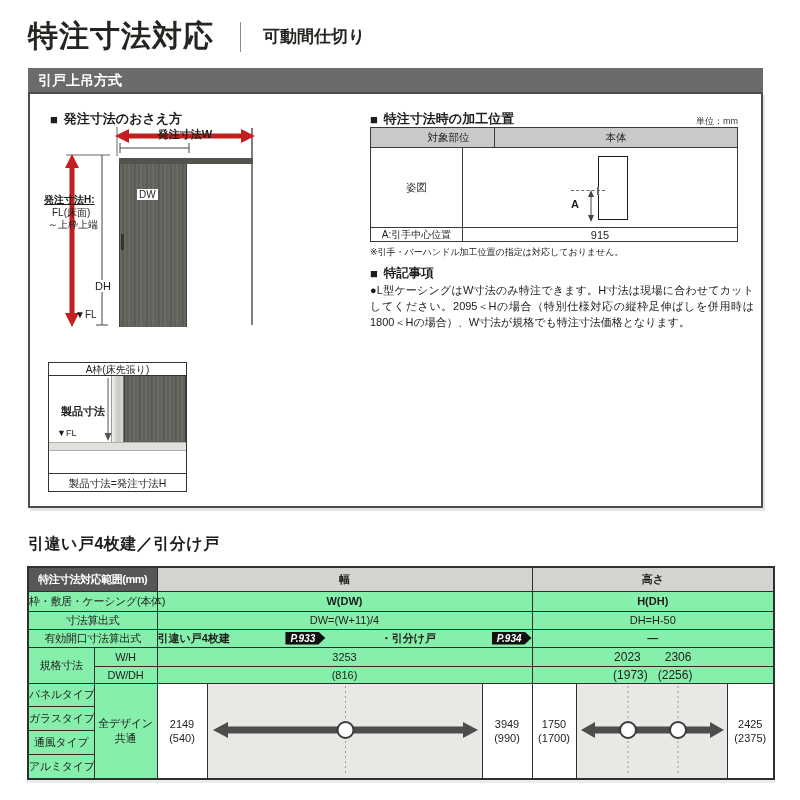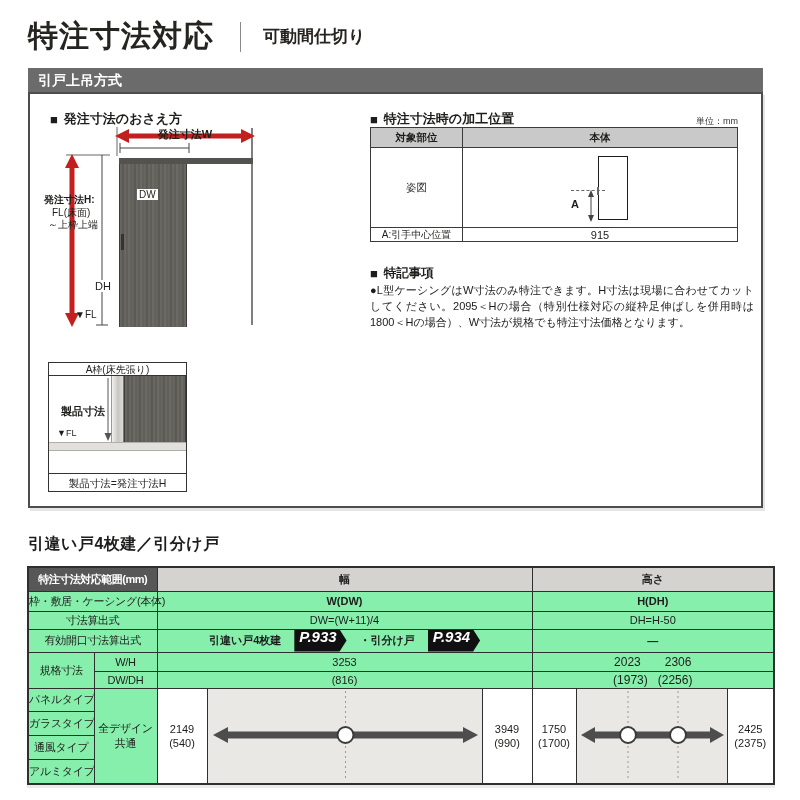--- a/index.html
+++ b/index.html
@@ -43,21 +43,21 @@
   .frame-strip { position:absolute; left:62px; top:0; width:13px; height:66px;
     background:linear-gradient(90deg,#f2f1ee,#c9c7c2 55%,#dddbd7); border-left:1px solid #999; border-right:1px solid #777; }
 
   
   .mach-head { left:340px; top:16px; width:368px; display:flex; justify-content:space-between; align-items:flex-end; }
   .unit { font-size:9px; color:#333; }
   .mach-table { left:340px; top:33px; width:368px; height:115px; border:1.5px solid #3a3a3a; }
   .mach-row { display:flex; }
   .mach-c1 { width:92px; border-right:1px solid #3a3a3a; display:flex; align-items:center; justify-content:center; }
   .mach-c2 { flex:1; position:relative; display:flex; align-items:center; justify-content:center; }
-  .mach-hrow { height:19px; background:#c9c9c9; font-size:10.5px; font-weight:bold; }
+  .mach-hrow { height:19px; background:#c9c9c9; font-size:10.5px; font-weight:normal;padding-left:32px; }
   .mach-brow { height:80px; border-top:1px solid #3a3a3a; font-size:10.5px; }
   .mach-frow { height:14px; border-top:1px solid #3a3a3a; font-size:10px; }
   .door-outline { position:absolute; left:135px; top:8px; width:30px; height:64px; border:1.5px solid #1c1c1c; background:#fff; }
   .dash-line { position:absolute; left:108px; top:42px; width:34px; border-top:1px dashed #666; }
   .note { font-size:9px; color:#222; }
 
   .notes-head { font-size:12.5px; }
   .notes-text { font-size:11px; line-height:16px; width:384px; text-align:justify; color:#1a1a1a; }
 
   
@@ -69,23 +69,23 @@
   td.dark { background:#575757; color:#fff; font-size:10px; font-weight:bold; letter-spacing:-0.5px; white-space:nowrap; }
   td.colhead { background:#d4d3d0; font-size:13px; font-weight:bold; }
   td.small { font-size:9.5px; letter-spacing:-0.3px; white-space:nowrap; }
   td.big { font-size:15px; font-weight:bold; }
   td.num { font-size:12px; }
   td.dbl { border-left:3px double #2f2f2f; }
   td.barcell { background:#e9e8e5; padding:0; }
   td.rangelbl { font-size:12px; line-height:14px; background:#fff; }
   .pairs { display:flex; justify-content:center; gap:24px; font-size:12px; }
   .pairs2 { display:flex; justify-content:center; gap:10px; font-size:12px; }
-  .openflex { display:flex; align-items:center; justify-content:center; gap:13px; font-size:11px; font-weight:bold; }
+  .openflex { display:flex; align-items:center; justify-content:space-between; gap:13px; font-size:11px; font-weight:bold; }
   .badge { display:inline-block; background:#101010; color:#fff; font-weight:bold; font-style:italic;
-    font-size:15px; line-height:11px; padding:1px 10px 10px 5px;
+    font-size:10px; line-height:11px; padding:1px 10px 1px 5px;
     clip-path:polygon(0 0, calc(100% - 7px) 0, 100% 50%, calc(100% - 7px) 100%, 0 100%); }
 </style>
 </head>
 <body>
 
 <div class="abs page-header">
   <div class="page-title">特注寸法対応</div>
   <div class="title-divider"></div>
   <div class="page-subtitle">可動間仕切り</div>
 </div>
@@ -120,21 +120,21 @@
     <polygon points="225,42 211,35 211,49" fill="#c41f1f"></polygon>
 
     <line x1="42" y1="72" x2="42" y2="221" stroke="#c41f1f" stroke-width="5"></line>
     <polygon points="42,60 35,74 49,74" fill="#c41f1f"></polygon>
     <polygon points="42,233 35,219 49,219" fill="#c41f1f"></polygon>
   </svg>
 
   <div class="abs" style="left:85px; top:33px; width:140px; text-align:center; font-size:11px; font-weight:bold;">発注寸法W</div>
   <div class="abs whitebg" style="left:107px; top:47px; font-size:10px;">DW</div>
   <div class="abs lbl10" style="left:14px; top:100px; width:80px;">
-    <div style="font-weight:bold;">発注寸法H:</div>
+    <div style="font-weight:bold;text-decoration:underline;">発注寸法H:</div>
     <div style="padding-left:8px;">FL(床面)</div>
     <div style="padding-left:4px;">～上枠上端</div>
   </div>
   <div class="abs whitebg" style="left:63px; top:138px; font-size:11px;">DH</div>
   <div class="abs" style="left:45px; top:215px; font-size:10px;">▼FL</div>
 
   <div class="abs mini-box">
     <div class="mini-head">A枠(床先張り)</div>
     <div class="mini-body">
       <div class="abs wood" style="left:75px; top:0; width:62px; height:66px;"></div>
@@ -175,20 +175,21 @@
           <polygon points="8,32 5,25 11,25" fill="#444"></polygon>
         </svg>
         <div class="abs" style="left:108px; top:50px; font-size:11px; font-weight:bold;">A</div>
       </div>
     </div>
     <div class="mach-row mach-frow">
       <div class="mach-c1">A:引手中心位置</div>
       <div class="mach-c2" style="font-size:11px;">915</div>
     </div>
   </div>
+  <div class="abs note" style="left:340px; top:152px;">※引手・バーハンドル加工位置の指定は対応しておりません。</div>
 
   <div class="abs diagram-heading notes-head" style="left:340px; top:171px;">
     <span class="sq">■</span>
     <span>特記事項</span>
   </div>
   <div class="abs notes-text" style="left:340px; top:188px;">●L型ケーシングはW寸法のみ特注できます。H寸法は現場に合わせてカットしてください。2095＜Hの場合（特別仕様対応の縦枠足伸ばしを併用時は1800＜Hの場合）、W寸法が規格でも特注寸法価格となります。</div>
 
 </div>
 </div>
 

